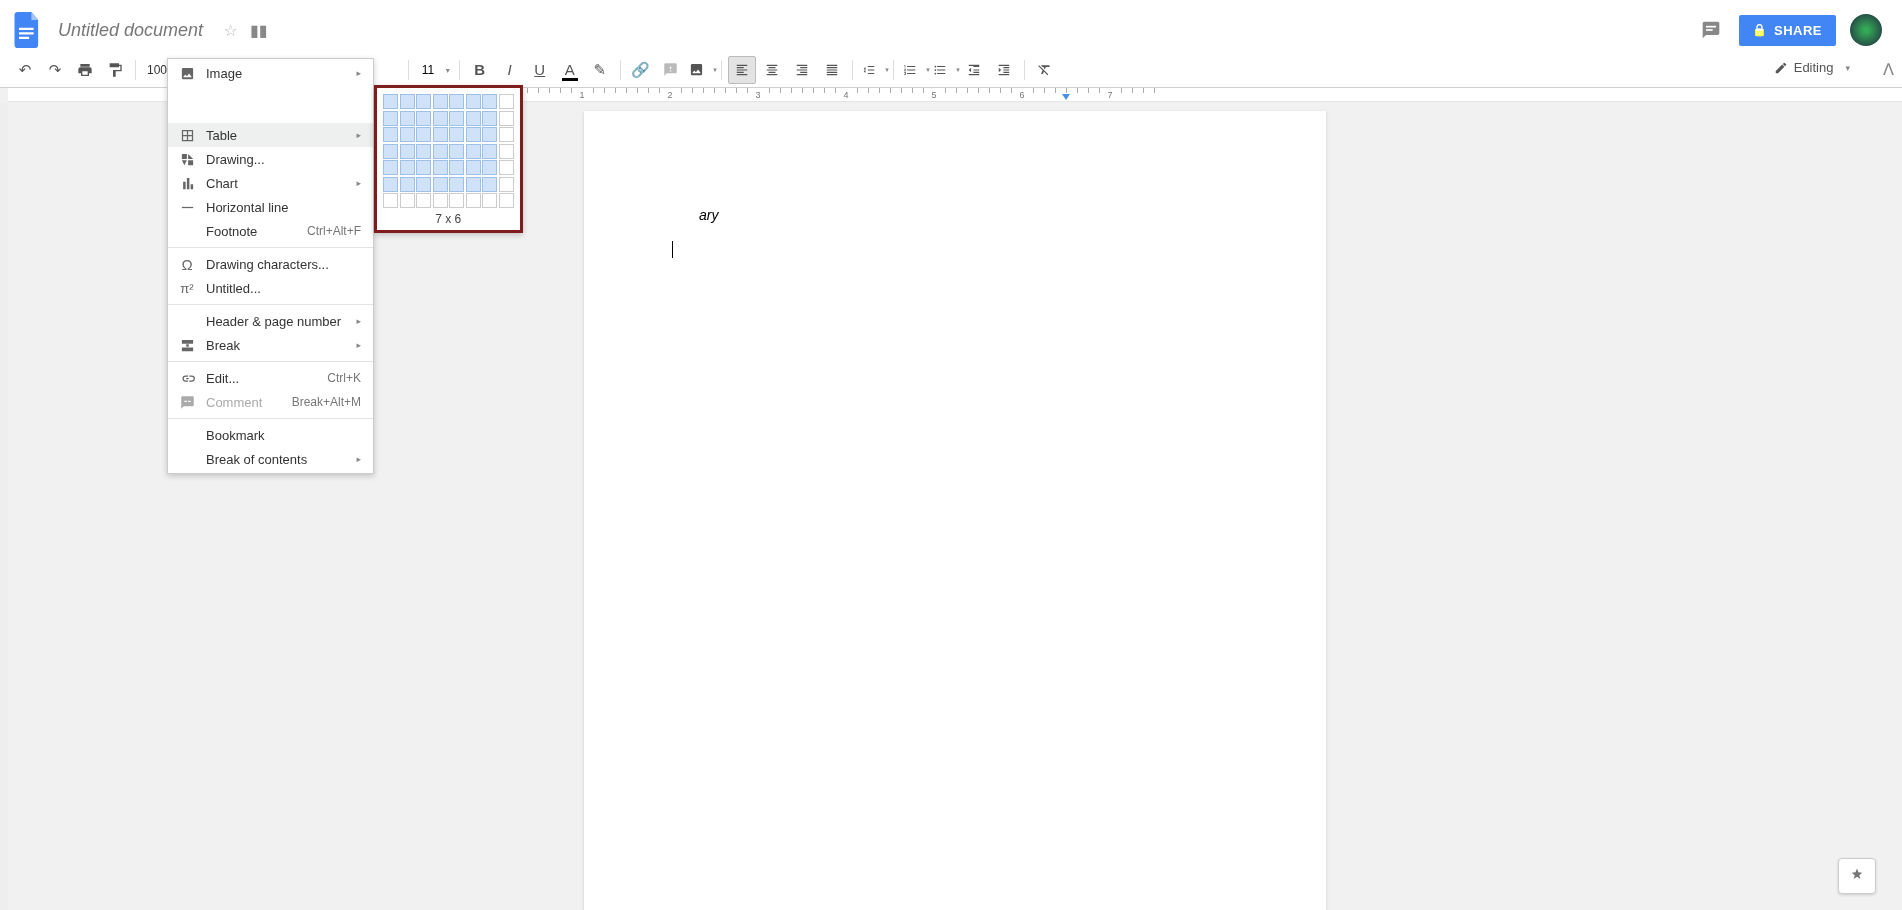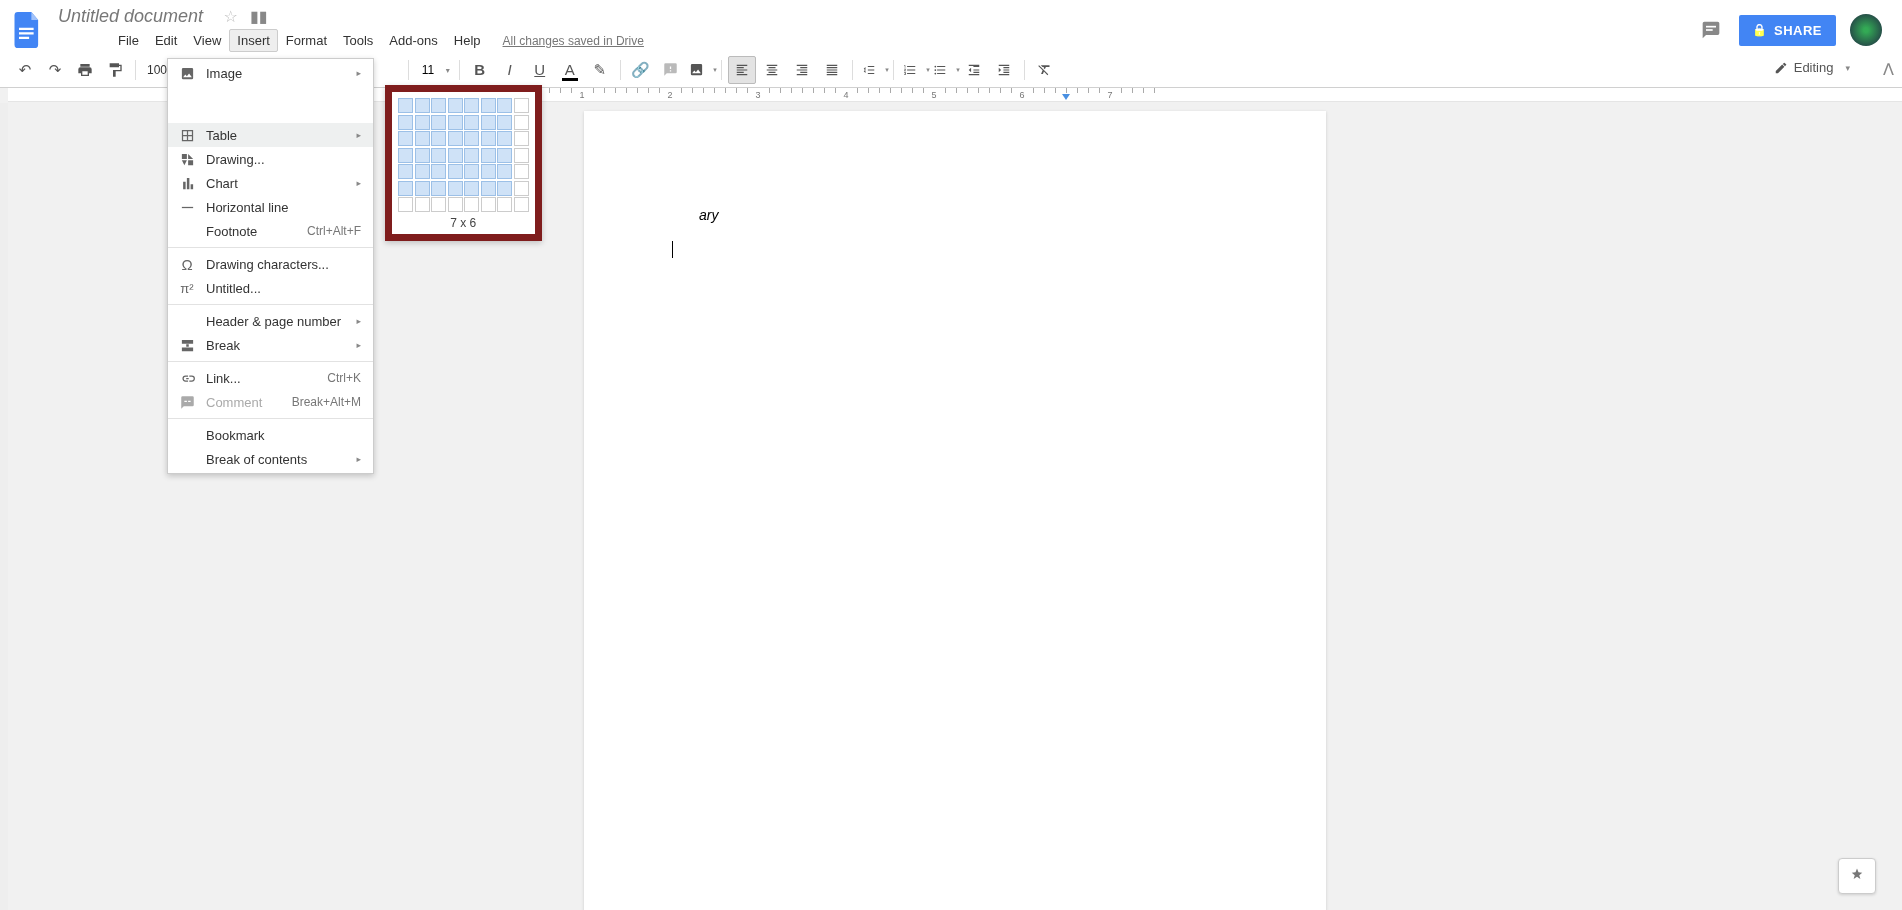--- a/index.html
+++ b/index.html
@@ -59,21 +59,21 @@
 .insert-menu { position: absolute; top: 58px; left: 167px; width: 207px; background: #fff; border: 1px solid #ccc; box-shadow: 0 2px 6px rgba(0,0,0,0.2); z-index: 100; padding: 2px 0;}
 .im-item { display: flex; align-items: center; height: 24px; padding: 0 12px 0 10px; font-size: 13px; color: #333; cursor: pointer; position: relative; }
 .im-item.highlight { background: #eef0f0; margin-top: 38px; }
 .im-item.disabled { color: #aaa; }
 .im-icon { width: 18px; height: 18px; margin-right: 10px; display: flex; align-items: center; justify-content: center; font-size: 13px; color: #666;}
 .im-icon svg { width: 15px; height: 15px; }
 .im-arrow { margin-left: auto; font-size: 9px; color: #888; }
 .im-shortcut { margin-left: auto; font-size: 12px; color: #777; }
 .im-sep { height: 1px; background: #e2e2e2; margin: 4px 0; }
 
-.table-picker { position: absolute; top: 85px; left: 374px; background: #fff; border: 7px solid #7f1d1d; box-shadow: 0 2px 6px rgba(0,0,0,0.2); z-index: 101; padding: 6px 6px 4px; margin-left: 11px; }
+.table-picker { position: absolute; top: 85px; left: 374px; background: #fff; border: 3px solid #7f1d1d; box-shadow: 0 2px 6px rgba(0,0,0,0.2); z-index: 101; padding: 6px 6px 4px; }
 .grid { display: grid; grid-template-columns: repeat(8, 15px); grid-template-rows: repeat(7, 15px); gap: 1.5px;}
 .cell { width: 15px; height: 15px; border: 1px solid #ccc; background: #fff; cursor: pointer;}
 .cell.sel { background: #cfe2f7; border-color: #9cc0e7;}
 .picker-label { text-align: center; font-size: 12px; color: #444; padding-top: 4px; }
 
 .explore-btn { position: absolute; bottom: 16px; right: 26px; width: 38px; height: 36px; background: #fff; border: 1px solid #ccc; border-radius: 4px; box-shadow: 0 1px 3px rgba(0,0,0,0.15); display: flex; align-items: center; justify-content: center; cursor: pointer;}
 .explore-btn svg { width: 18px; height: 18px; fill: #777; }
 </style>
 </head>
 <body>
@@ -88,31 +88,20 @@
           <rect x="4" y="18" width="13" height="2" fill="#fff"></rect>
           <rect x="4" y="22" width="9" height="2" fill="#fff"></rect>
         </svg>
     </div>
     <div class="title-area">
       <span class="doc-title">Untitled document</span>
       <span class="title-icons">
         <span>☆</span>
         <span style="color:#888">▮▮</span>
       </span>
-      <div class="menubar" id="menubar">
-          <div class="menu-item">File</div>
-          <div class="menu-item">Edit</div>
-          <div class="menu-item">View</div>
-          <div class="menu-item active">Insert</div>
-          <div class="menu-item">Format</div>
-          <div class="menu-item">Tools</div>
-          <div class="menu-item">Add-ons</div>
-          <div class="menu-item">Help</div>
-          <span class="save-status">All changes saved in Drive</span>
-        </div>
     </div>
     <div class="header-right">
       <div class="comments-btn">
           <svg width="22" height="20" viewBox="0 0 24 24">
             <path fill="#888" d="M20 2H4a2 2 0 00-2 2v18l4-4h14a2 2 0 002-2V4a2 2 0 00-2-2z"></path>
             <rect x="6" y="7" width="12" height="2" fill="#fff"></rect>
             <rect x="6" y="11" width="8" height="2" fill="#fff"></rect>
           </svg>
         </div>
       <div class="share-btn">
@@ -391,21 +380,21 @@
       <span>Break</span>
       <span class="im-arrow">▸</span>
     </div>
     <div class="im-sep"></div>
     <div class="im-item">
       <span class="im-icon">
         <svg viewBox="0 0 24 24">
           <path fill="#666" d="M3.9 12a5 5 0 015-5h4v2h-4a3 3 0 100 6h4v2h-4a5 5 0 01-5-5zm6 1h4v-2h-4v2zm5-6h4a5 5 0 010 10h-4v-2h4a3 3 0 100-6h-4V7z"></path>
         </svg>
       </span>
-      <span>Link...</span>
+      <span>Edit...</span>
       <span class="im-shortcut">Ctrl+K</span>
     </div>
     <div class="im-item disabled">
       <span class="im-icon">
         <svg viewBox="0 0 24 24">
           <path fill="#aaa" d="M20 2H4a2 2 0 00-2 2v18l4-4h14a2 2 0 002-2V4a2 2 0 00-2-2zm-9 9H7V9h4v2zm6 0h-4V9h4v2z"></path>
         </svg>
       </span>
       <span>Comment</span>
       <span class="im-shortcut">Break+Alt+M</span>

